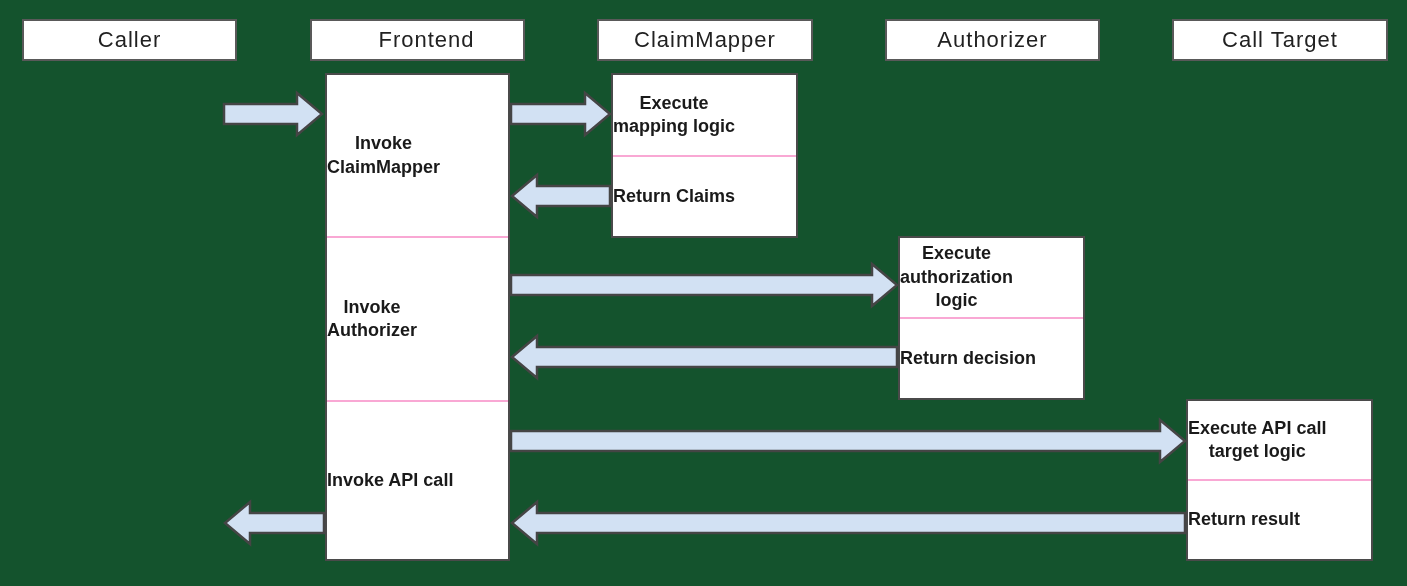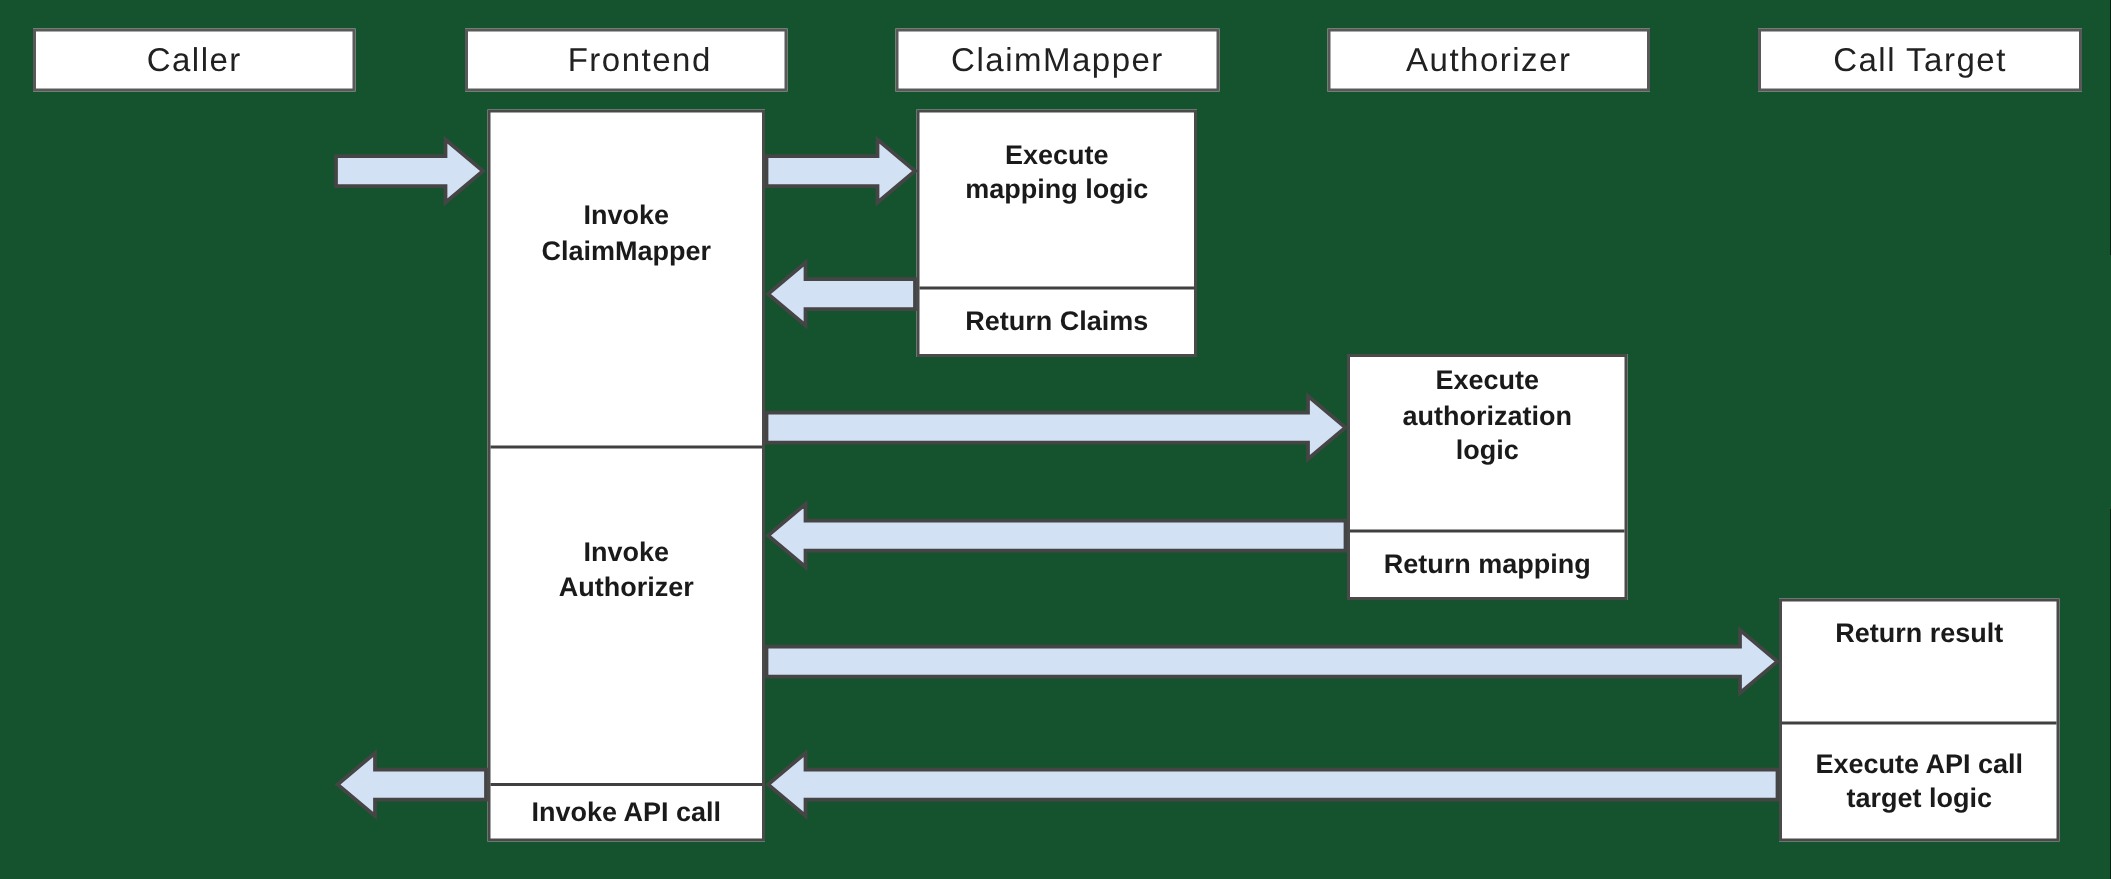--- a/index.html
+++ b/index.html
@@ -24,27 +24,26 @@
   }
   .activation{
     position:absolute;
     background:#ffffff;
     border:2px solid #4a4a4a;
     box-sizing:border-box;
     display:flex;
     flex-direction:column;
   }
   .section{
-    display:flex;align-items:center;justify-content:center;
+    display:flex;align-items:center;justify-content:flex-start;
     box-sizing:border-box;
     text-align:center;
   }
   .section + .section{
-    border-top:2px solid #404040;
-    margin-top:36px;
+    border-top:2px solid #f9a8d4;
   }
   .grow{flex:1 1 auto;}
   .label{
     white-space:pre-line;
     font-weight:700;
     font-size:18px;
     line-height:1.3;
     color:#1a1a1a;
     text-align:center;
   }
@@ -75,21 +74,21 @@
     <span class="htxt">ClaimMapper</span>
   </div>
   <div class="header-box" style="left:885px;top:19px;width:215px;">
     <span class="htxt">Authorizer</span>
   </div>
   <div class="header-box" style="left:1172px;top:19px;width:216px;">
     <span class="htxt">Call Target</span>
   </div>
 
 
-  <div class="activation" style="left:325px;top:73px;width:185px;height:488px;gap:25px;">
+  <div class="activation" style="left:325px;top:73px;width:185px;height:488px;">
     <div class="section" style="height:161px;">
       <span class="label">Invoke
 ClaimMapper</span>
     </div>
     <div class="section" style="height:164px;">
       <span class="label">Invoke
 Authorizer</span>
     </div>
     <div class="section grow">
       <span class="label">Invoke API call</span>
@@ -106,31 +105,31 @@
     </div>
   </div>
 
   <div class="activation" style="left:898px;top:236px;width:187px;height:164px;">
     <div class="section" style="height:79px;">
       <span class="label">Execute
 authorization
 logic</span>
     </div>
     <div class="section grow">
-      <span class="label">Return mapping</span>
+      <span class="label">Return decision</span>
     </div>
   </div>
 
   <div class="activation" style="left:1186px;top:399px;width:187px;height:162px;">
-    <div class="section grow">
-      <span class="label">Return result</span>
-    </div>
     <div class="section" style="height:78px;">
       <span class="label">Execute API call
 target logic</span>
+    </div>
+    <div class="section grow">
+      <span class="label">Return result</span>
     </div>
   </div>
 
   <svg class="arrow" style="left:223px;top:90px;" width="100" height="48">
     <polygon points="1,14 74,14 74,3 99,24 74,45 74,34 1,34"></polygon>
   </svg>
 
   <svg class="arrow" style="left:510px;top:90px;" width="101" height="48">
     <polygon points="1,14 75,14 75,3 100,24 75,45 75,34 1,34"></polygon>
   </svg>

